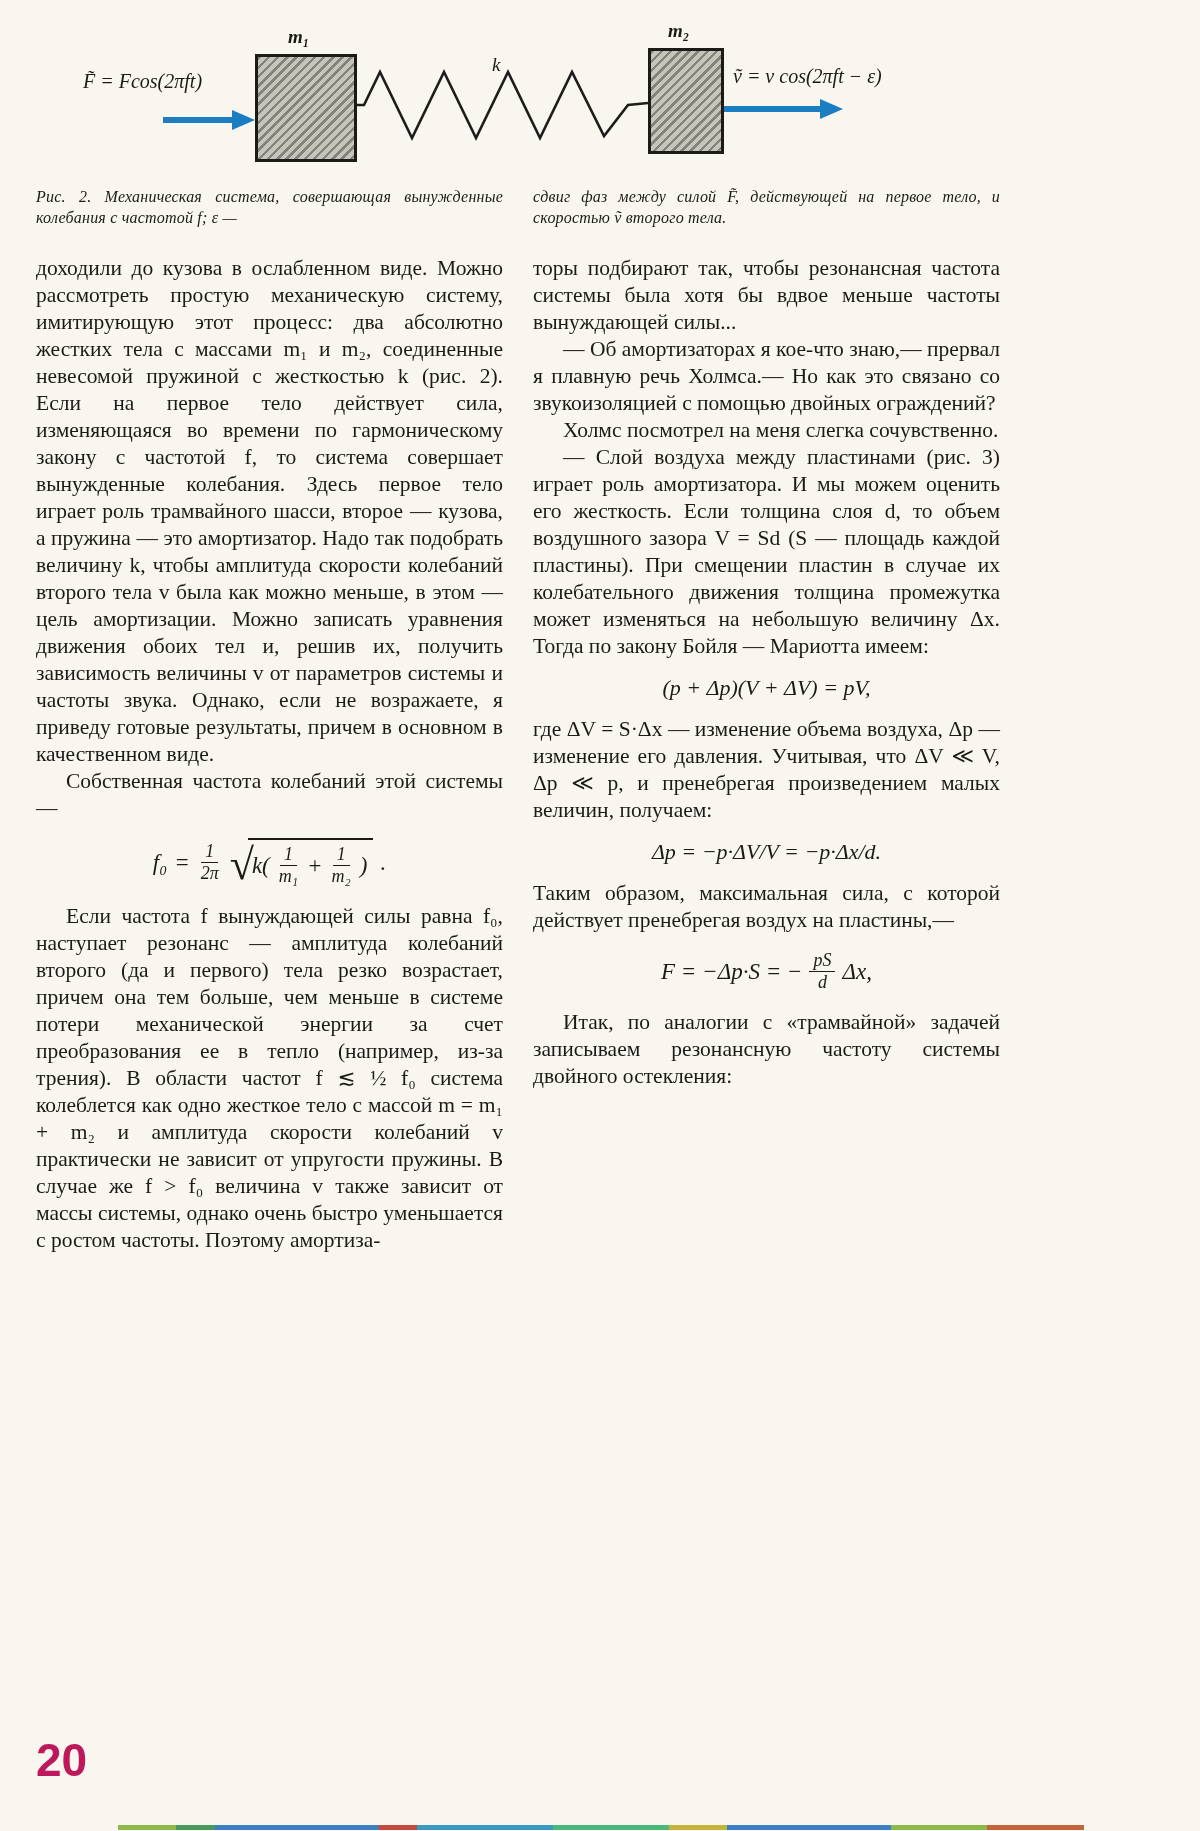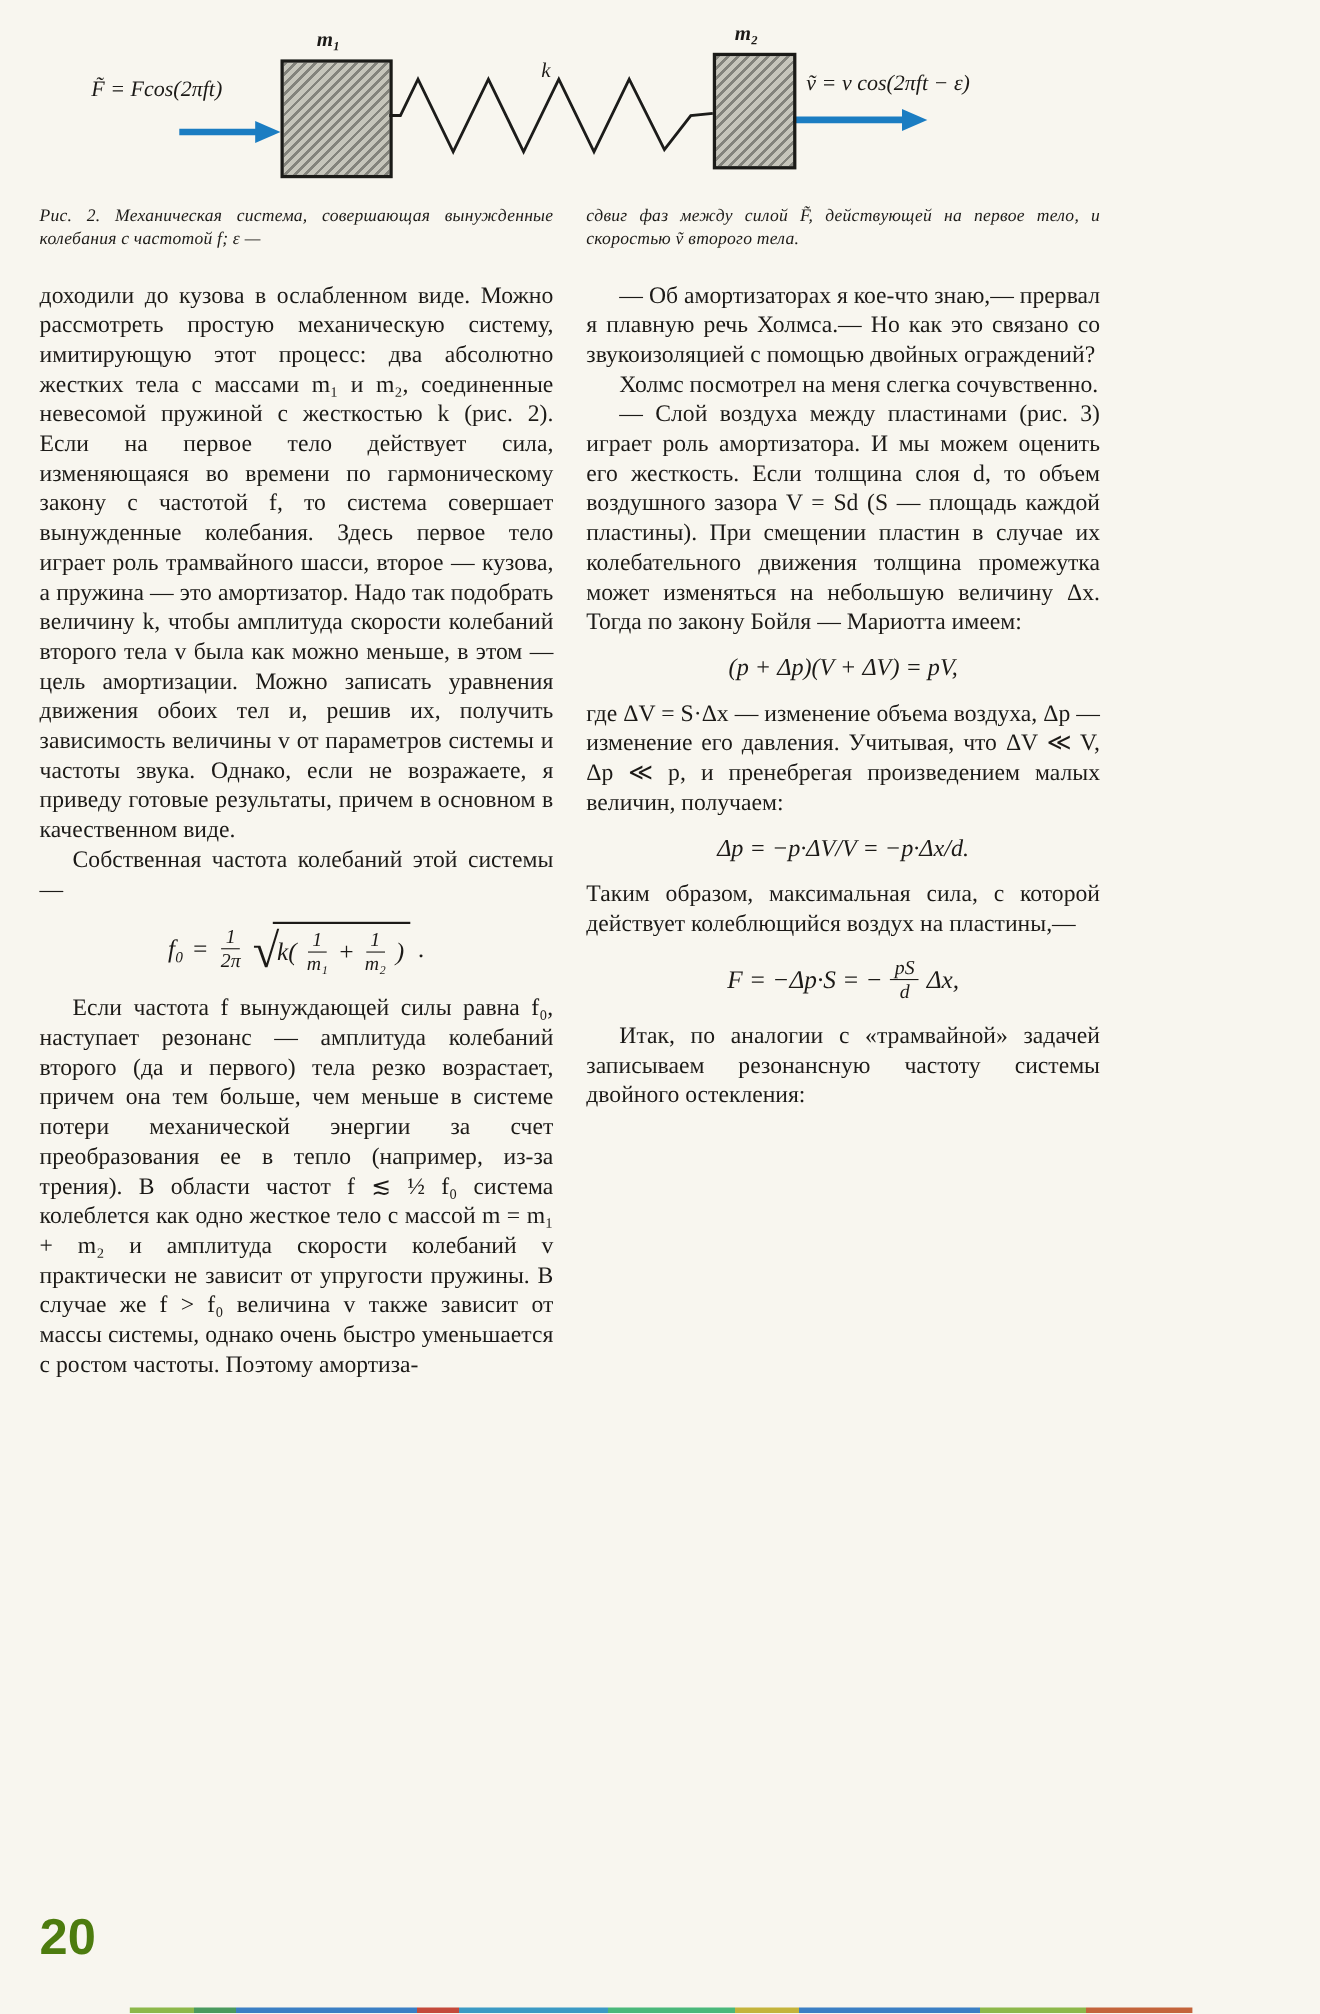--- a/index.html
+++ b/index.html
@@ -52,21 +52,21 @@
   .rad-body { display:inline-flex; align-items:center; gap:5px;
               border-top:2px solid #1c1a17; margin-left:-6px; padding:4px 6px 0 4px; }
 
   .footnote { margin-top:24px; padding-top:12px; position:relative; }
   .footnote::before { content:""; position:absolute; left:0; top:0; width:190px; border-top:1.6px solid #23211d; }
   .footnote p { font-size:17px; line-height:1.32; text-align:justify; margin:0; text-indent:22px; }
 
   .page-number {
     position:absolute; left:36px; top:1733px;
     font-family:"Liberation Sans","DejaVu Sans",sans-serif;
-    font-weight:bold; font-size:46px; color:#4d7c0f;
+    font-weight:bold; font-size:46px; color:#be185d;
   }
   .scan-strip {
     position:absolute; left:118px; top:1825px; width:966px; height:5px;
     background:linear-gradient(90deg,#8db84a 0%,#8db84a 6%,#4a9a5e 6%,#4a9a5e 10%,
       #3b7fc4 10%,#3b7fc4 27%,#c44a3b 27%,#c44a3b 31%,#3b9ac4 31%,#3b9ac4 45%,
       #4ab87a 45%,#4ab87a 57%,#c4b43b 57%,#c4b43b 63%,#3b7fc4 63%,#3b7fc4 80%,
       #8db84a 80%,#8db84a 90%,#c4643b 90%,#c4643b 100%);
   }
 </style>
 </head>
@@ -129,31 +129,32 @@
           </span>
         </span>
         <span>.</span>
       </div>
 
       <p class="body indent">Если частота f вынуждающей силы равна f₀, наступает резонанс — амплитуда колебаний второго (да и первого) тела резко возрастает, причем она тем больше, чем меньше в системе потери механической энергии за счет преобразования ее в тепло (например, из-за трения). В области частот f ≲ ½ f₀ система колеблется как одно жесткое тело с массой m = m₁ + m₂ и амплитуда скорости колебаний v практически не зависит от упругости пружины. В случае же f &gt; f₀ величина v также зависит от массы системы, однако очень быстро уменьшается с ростом частоты. Поэтому амортиза-</p>
     </div>
 
     <div class="col">
       <p class="caption">сдвиг фаз между силой F̃, действующей на первое тело, и скоростью ṽ второго тела.</p>
+      <p class="body">торы подбирают так, чтобы резонансная частота системы была хотя бы вдвое меньше частоты вынуждающей силы...</p>
       <p class="body indent">— Об амортизаторах я кое-что знаю,— прервал я плавную речь Холмса.— Но как это связано со звукоизоляцией с помощью двойных ограждений?</p>
       <p class="body indent">Холмс посмотрел на меня слегка сочувственно.</p>
       <p class="body indent">— Слой воздуха между пластинами (рис. 3) играет роль амортизатора. И мы можем оценить его жесткость. Если толщина слоя d, то объем воздушного зазора V = Sd (S — площадь каждой пластины). При смещении пластин в случае их колебательного движения толщина промежутка может изменяться на небольшую величину Δx. Тогда по закону Бойля — Мариотта имеем:</p>
 
       <div class="formula-line">(p + Δp)(V + ΔV) = pV,</div>
 
       <p class="body">где ΔV = S·Δx — изменение объема воздуха, Δp — изменение его давления. Учитывая, что ΔV ≪ V, Δp ≪ p, и пренебрегая произведением малых величин, получаем:</p>
 
       <div class="formula-line">Δp = −p·ΔV/V = −p·Δx/d.</div>
 
-      <p class="body">Таким образом, максимальная сила, с которой действует колеблющийся воздух на пластины,—</p>
+      <p class="body">Таким образом, максимальная сила, с которой действует пренебрегая воздух на пластины,—</p>
 
       <div class="formula">
         <span>F = −Δp·S = −</span>
         <span class="frac">
           <span class="num">pS</span>
           <span class="den">d</span>
         </span>
         <span>Δx,</span>
       </div>
 

